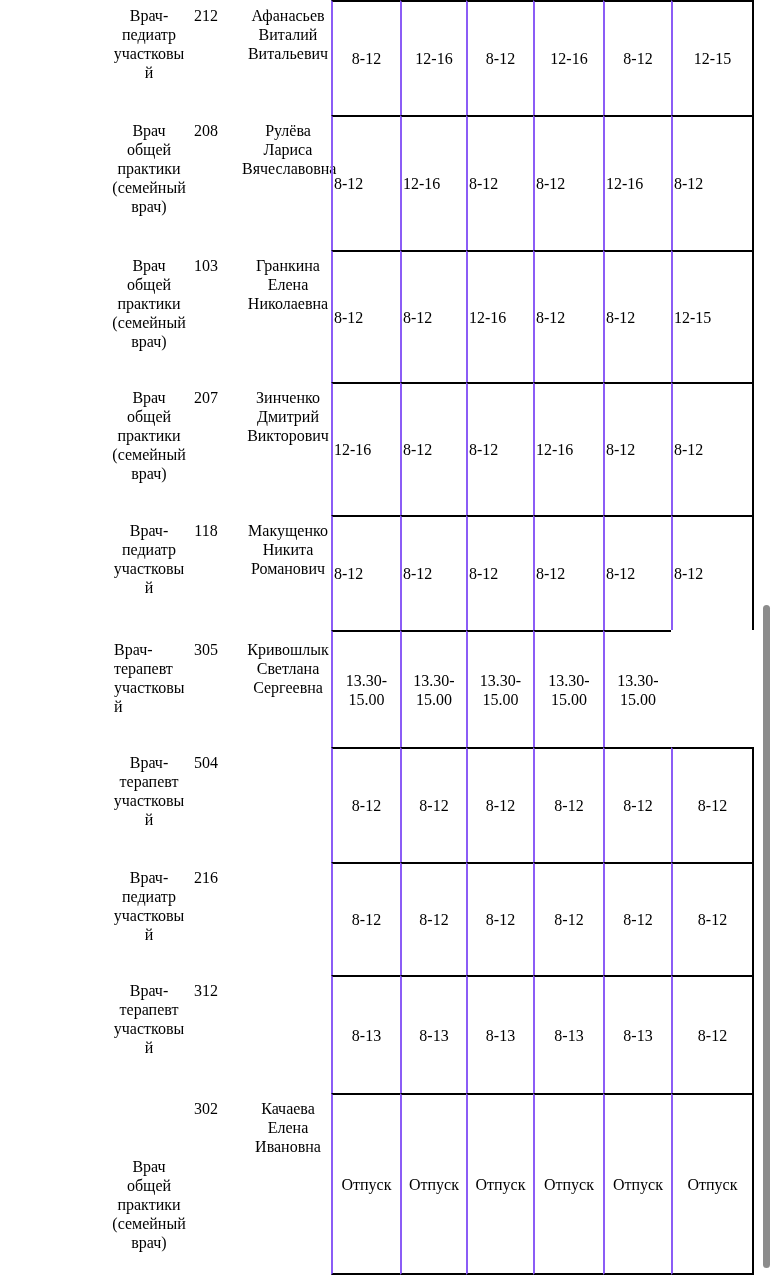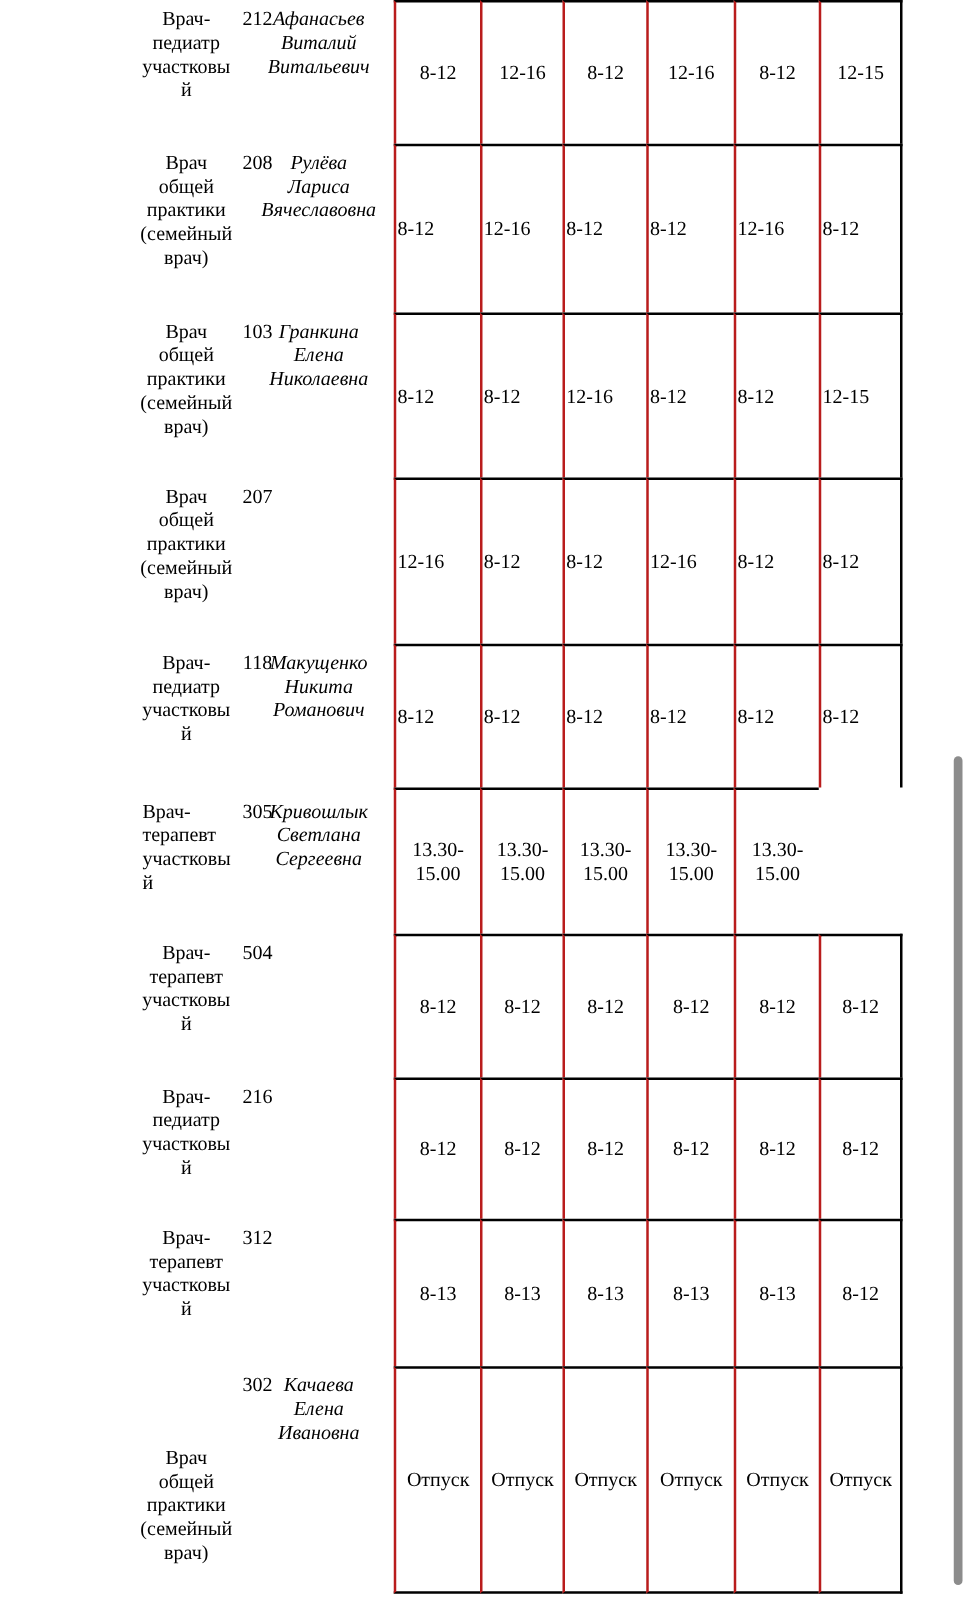--- a/index.html
+++ b/index.html
@@ -19,37 +19,37 @@
   .r5{top:515px;height:115px;}
   .r6{top:630px;height:117px;}
   .r7{top:747px;height:115px;}
   .r8{top:862px;height:113px;}
   .r9{top:975px;height:118px;}
   .r10{top:1093px;height:182px;}
   
   .spec,.room,.nm{position:absolute;top:6px;text-align:center;white-space:pre-line;}
   .spec{left:99px;width:100px;}
   .room{left:186px;width:40px;text-align:center;}
-  .nm{left:209px;width:92px;font-style:italic;}
+  .nm{left:242px;width:92px;}
   .r6 .spec{text-align:left;padding-left:15px;box-sizing:border-box;top:10px;}
   .r6 .room,.r6 .nm{top:10px;}
   .r10 .spec{top:64px;}
   
   .cell{
     position:absolute;top:0;height:100%;box-sizing:border-box;
-    border-left:2px solid #b91c1c;border-top:2px solid #000;
+    border-left:2px solid #8b5cf6;border-top:2px solid #000;
     display:flex;align-items:center;justify-content:center;
-    text-align:center;white-space:pre-line;
+    text-align:center;white-space:pre-line;margin-left:16px;
   }
   .c0{left:315px;width:69px;}
   .c1{left:384px;width:66px;}
   .c2{left:450px;width:67px;}
   .c3{left:517px;width:70px;}
   .c4{left:587px;width:68px;}
-  .c5{left:655px;width:67px;border-right:2px solid #000;}
+  .c5{left:655px;width:83px;border-right:2px solid #000;}
   
   .la .cell{justify-content:flex-start;text-align:left;padding-left:1px;}
   
   .r10 .cell{border-bottom:2px solid #000;}
   .scrollbar{
     position:absolute;left:763px;top:605px;width:7px;height:663px;
     border-radius:4px;background:#8c8c8c;
   }
 </style>
 </head>
@@ -110,20 +110,23 @@
     <div class="cell c5">12-15</div>
   </div>
 
   <div class="row r4 la">
     <div class="spec">Врач
 общей
 практики
 (семейный
 врач)</div>
     <div class="room">207</div>
+    <div class="nm">Зинченко
+Дмитрий
+Викторович</div>
     <div class="cell c0">12-16</div>
     <div class="cell c1">8-12</div>
     <div class="cell c2">8-12</div>
     <div class="cell c3">12-16</div>
     <div class="cell c4">8-12</div>
     <div class="cell c5">8-12</div>
   </div>
 
   <div class="row r5 la">
     <div class="spec">Врач-

